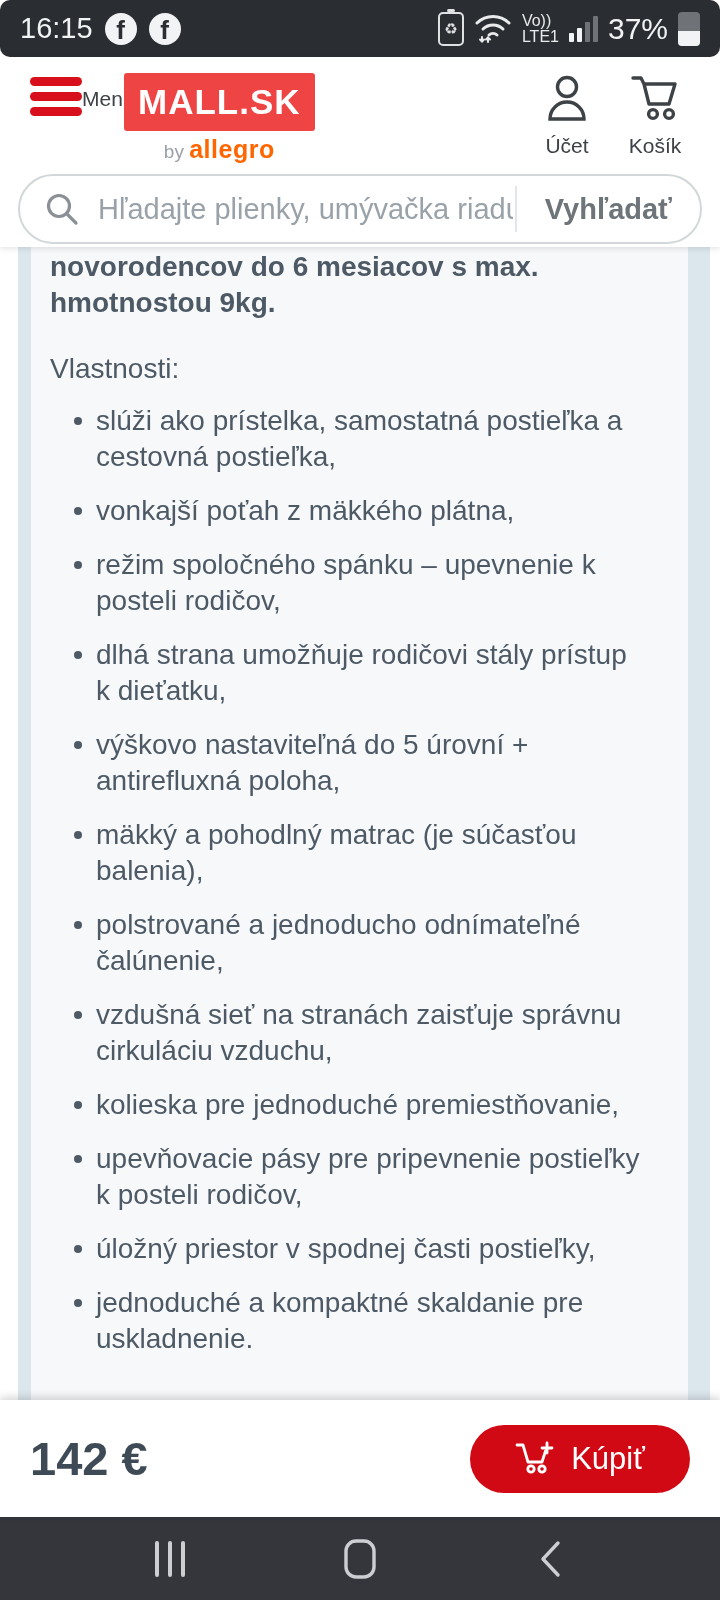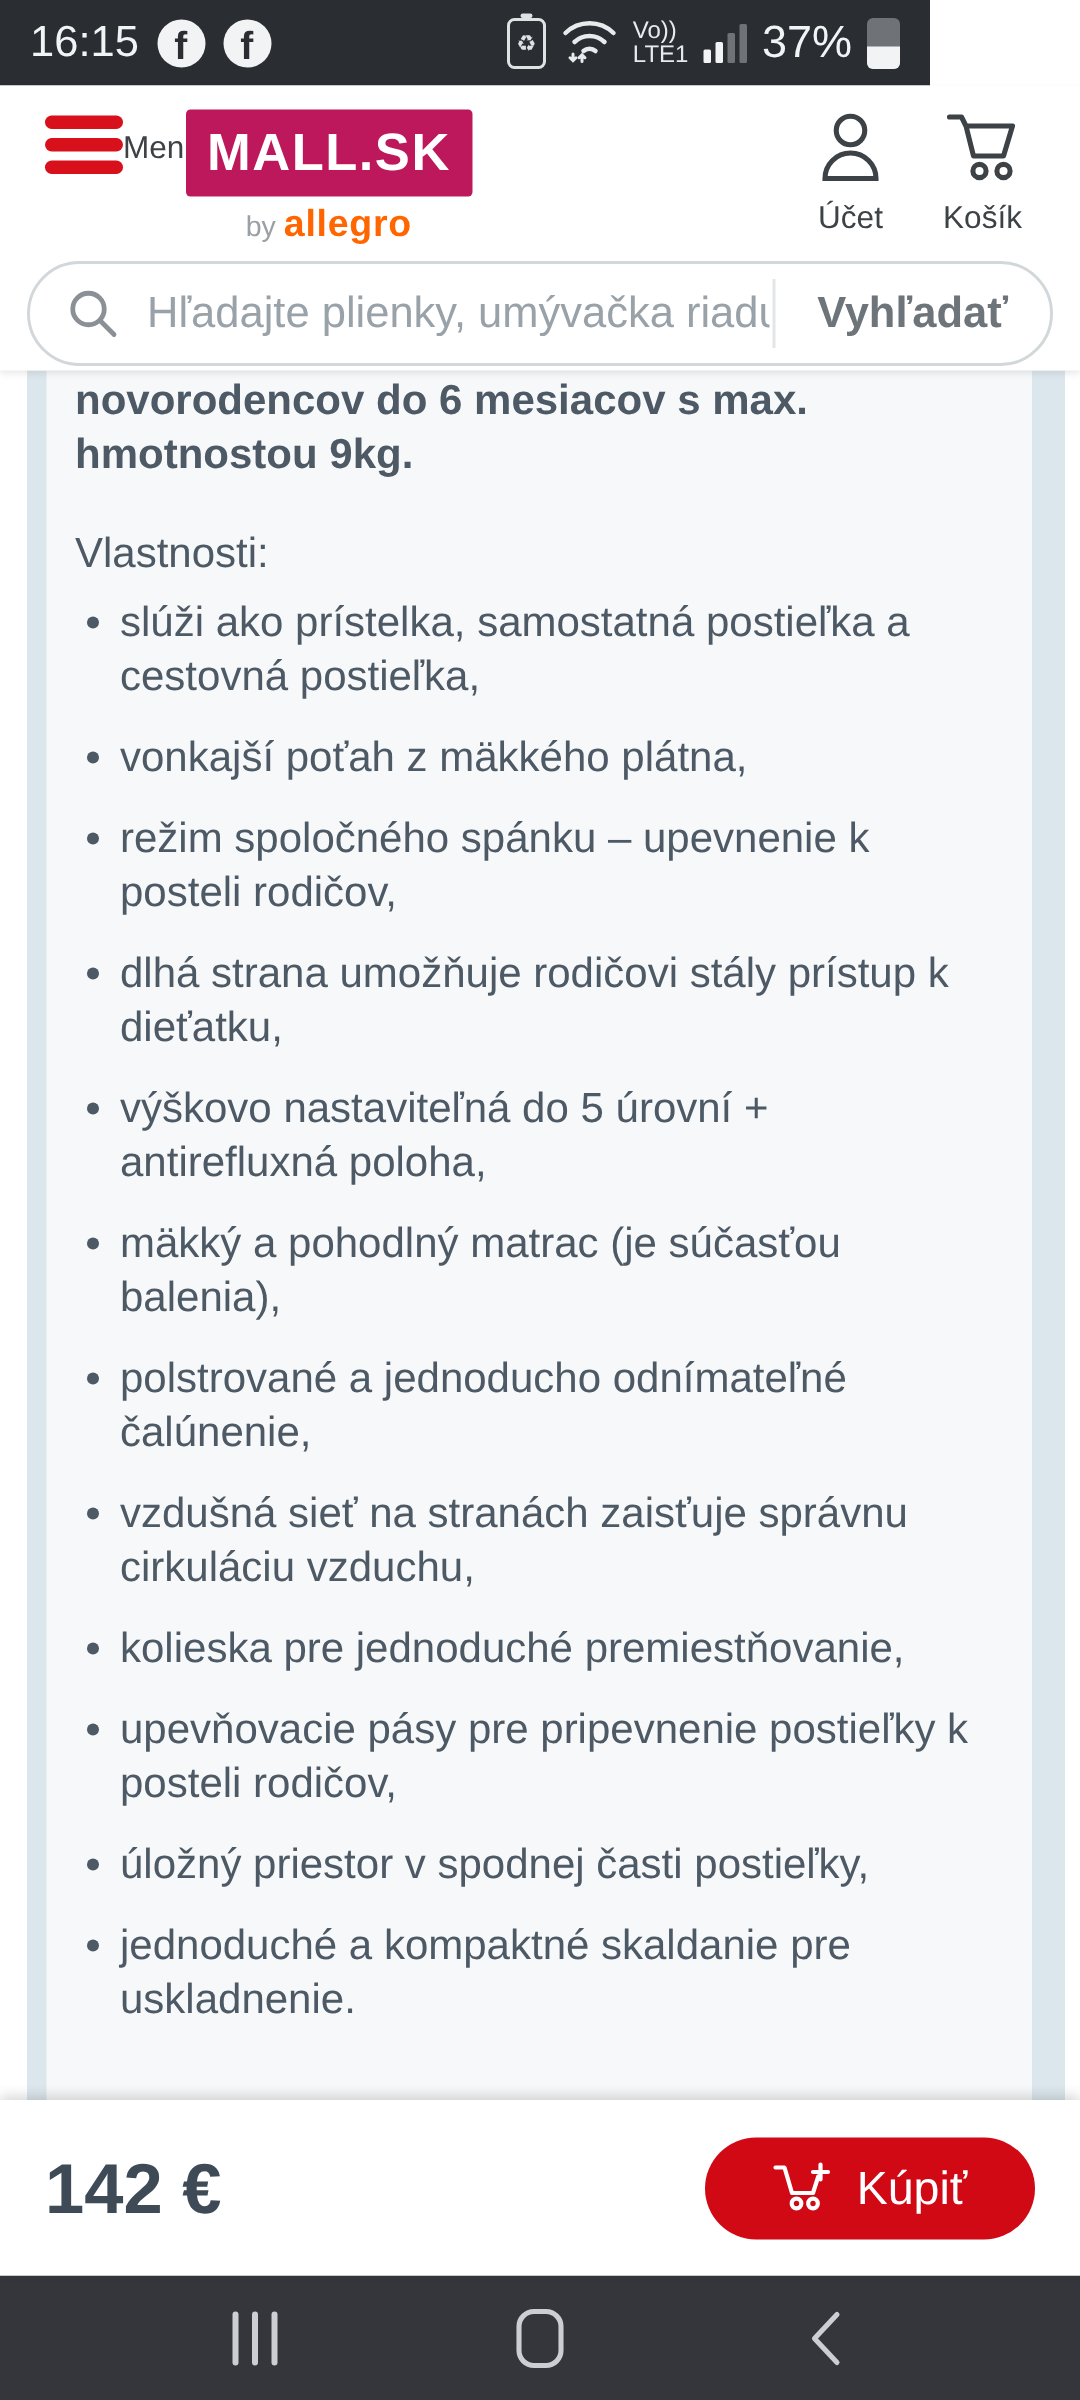--- a/index.html
+++ b/index.html
@@ -1,21 +1,21 @@
 <!DOCTYPE html>
 <html><head>
 <meta charset="utf-8">
 <style>
   html,body{margin:0;padding:0;background:#e9e9e9;}
   *{box-sizing:border-box;font-family:"Liberation Sans",sans-serif;}
   .screen{position:relative;width:720px;height:1600px;background:#ffffff;overflow:hidden;margin:0 auto;}
 
   
-  .status-bar{position:absolute;top:0;left:0;width:620px;height:57px;background:#2a2d31;
-    display:flex;align-items:center;justify-content:space-between;padding:0 20px;color:#eceff1;}
+  .status-bar{position:absolute;top:0;left:0;width:720px;height:57px;background:#2a2d31;
+    display:flex;align-items:center;justify-content:space-between;padding:0 20px;color:#eceff1;border-radius:10px;}
   .sb-left{display:flex;align-items:center;gap:12px;}
   .sb-time{font-size:29px;color:#f1f3f4;}
   .fb-badge{width:32px;height:32px;border-radius:50%;background:#f1f3f4;color:#2a2d31;
     display:flex;align-items:flex-end;justify-content:center;font-weight:bold;font-size:26px;line-height:30px;overflow:hidden;}
   .sb-right{display:flex;align-items:center;gap:10px;}
   .recycle-batt{width:26px;height:34px;border:2px solid #dfe1e3;border-radius:5px;display:flex;align-items:center;justify-content:center;
     font-size:15px;color:#dfe1e3;position:relative;}
   .recycle-batt::before{content:"";position:absolute;top:-5px;left:7px;width:8px;height:3px;background:#dfe1e3;border-radius:2px;}
   .net-label{display:flex;flex-direction:column;line-height:16px;font-size:16px;color:#e8eaec;}
   .sig-bars{display:flex;align-items:flex-end;gap:3px;height:26px;}
@@ -26,21 +26,21 @@
 
   
   .app-header{position:absolute;top:57px;left:0;width:720px;height:190px;background:#ffffff;z-index:5;
     box-shadow:0 2px 5px rgba(0,0,0,0.10);}
   .hdr-row{display:flex;align-items:flex-start;padding:16px 26px 0 30px;}
   .menu-col{display:flex;flex-direction:row;align-items:center;width:70px;}
   .hamburger{display:flex;flex-direction:column;gap:6px;padding-top:4px;cursor:pointer;}
   .hamburger i{display:block;width:52px;height:9px;border-radius:5px;background:#d8101b;}
   .hdr-label{font-size:21px;color:#3d4246;margin-top:9px;}
   .logo-col{display:flex;flex-direction:column;align-items:center;margin-left:24px;}
-  .logo-box{background:#be185d;color:#ffffff;font-weight:bold;font-size:35px;letter-spacing:1px;
+  .logo-box{background:#ef4444;color:#ffffff;font-weight:bold;font-size:35px;letter-spacing:1px;
     padding:9px 14px;border-radius:3px;}
   .logo-sub{margin-top:4px;font-size:19px;color:#9aa0a6;}
   .logo-sub b{color:#f60;font-size:25px;font-weight:bold;letter-spacing:.5px;}
   .hdr-spacer{flex:1;}
   .icon-col{display:flex;flex-direction:column;align-items:center;width:78px;}
   .icon-col + .icon-col{margin-left:10px;text-align:right;}
   .hdr-icon{height:52px;display:flex;align-items:center;justify-content:center;}
 
   
   .search-row{padding:10px 18px 0 18px;}
@@ -51,21 +51,21 @@
   .search-input::placeholder{color:#9aa2a9;opacity:1;}
   .search-btn{flex:0 0 auto;height:46px;border-left:2px solid #e3e6e8;display:flex;align-items:center;
     padding:0 28px;font-size:29px;font-weight:bold;color:#6d747a;background:none;border-top:0;border-right:0;border-bottom:0;cursor:pointer;}
 
   
   .desc-panel{position:absolute;top:247px;left:18px;width:692px;height:1153px;background:#dce7ed;overflow:hidden;}
   .desc-inner{margin-left:13px;width:657px;height:100%;background:#f7f8f9;padding:2px 24px 0 19px;
     color:#4d5a66;font-size:28px;line-height:36px;overflow:hidden;}
   .desc-intro{font-weight:bold;margin:0 0 30px 0;}
   .desc-heading{font-weight:normal;margin:16px 0 10px 0;}
-  ul.props{list-style:none;margin:0;padding:0;}
+  ul.props{list-style:none;margin:16px;padding:0;}
   ul.props li{position:relative;padding-left:30px;margin-bottom:18px;}
   ul.props li::before{content:"";position:absolute;left:8px;top:14px;width:8px;height:8px;border-radius:50%;background:#4d5a66;}
 
   
   .purchase-bar{position:absolute;top:1400px;left:0;width:720px;height:117px;background:#ffffff;z-index:6;
     box-shadow:0 -3px 8px rgba(0,0,0,0.16);display:flex;align-items:center;justify-content:space-between;padding:0 30px;gap:20px;}
   .price{font-size:47px;font-weight:bold;color:#3e4a55;}
   .buy-btn{width:220px;height:68px;border:0;border-radius:34px;background:#d10915;color:#ffffff;
     display:flex;align-items:center;justify-content:center;gap:16px;font-size:31px;font-weight:normal;cursor:pointer;}
 

